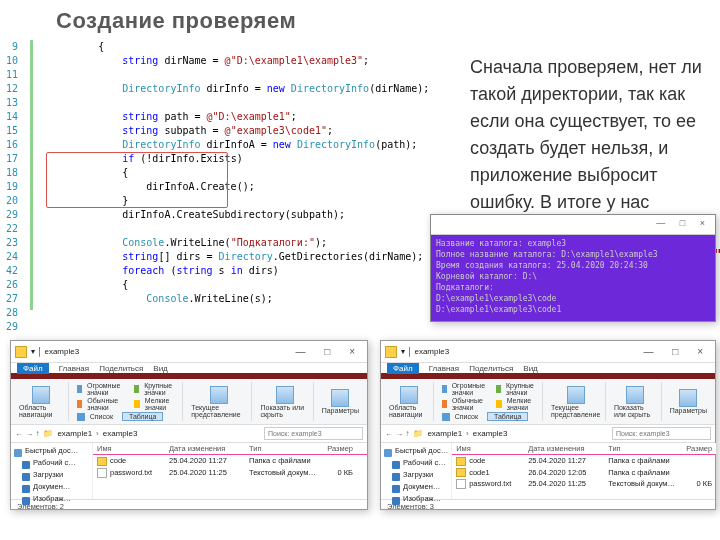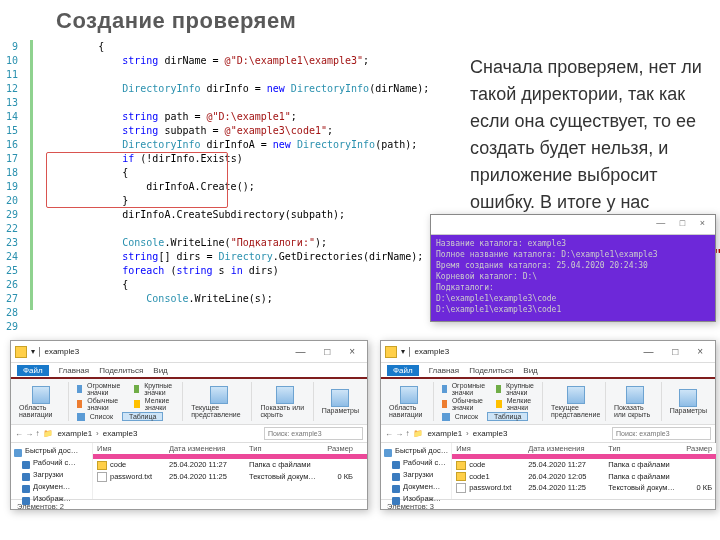--- a/index.html
+++ b/index.html
@@ -17,39 +17,39 @@
   .console{position:absolute;left:430px;top:214px;width:286px;height:108px;border:1px solid #888;background:#fff;box-shadow:2px 2px 8px rgba(0,0,0,.25)}
   .console .tb{height:20px;background:#fff;border-bottom:1px solid #ccc;font-size:9px;padding:3px 6px;color:#333;position:relative}
   .console .tb .wbtn{position:absolute;right:4px;top:3px;font-size:9px;color:#666;letter-spacing:6px}
   .console .out{background:#6d28d9;color:#ccc;font-family:Consolas,monospace;font-size:8px;line-height:11px;padding:3px 5px;height:86px;white-space:pre}
   .exp{position:absolute;width:358px;height:170px;border:1px solid #999;background:#fff;box-shadow:2px 2px 8px rgba(0,0,0,.25);font-size:8px;color:#222}
   .e1{left:10px;top:340px}
   .e2{left:380px;top:340px;width:336px}
   .exp .titlebar{height:22px;background:#fff;border-bottom:1px solid #ddd;display:flex;align-items:center;padding:0 4px}
   .exp .titlebar .ico{width:12px;height:12px;background:#ffcf48;border:1px solid #c9a227;margin-right:4px}
   .exp .titlebar .wbtn{margin-left:auto;font-size:10px;color:#555;letter-spacing:8px}
-  .exp .ribbon-tabs{height:16px;display:flex;gap:10px;padding:0 6px;background:#fff;align-items:center;border-bottom:2px solid #7f1d1d}
+  .exp .ribbon-tabs{height:16px;display:flex;gap:10px;padding:0 6px;background:#fff;align-items:center;border-bottom:6px solid #7f1d1d}
   .exp .ribbon-tabs .t{color:#444}
   .exp .ribbon-tabs .t.on{background:#1979ca;color:#fff;padding:1px 6px}
   .exp .ribbon{height:46px;background:#f5f6f7;border-bottom:1px solid #ddd;display:flex;padding:3px 4px;gap:4px}
   .grp{border-right:1px solid #ddd;padding:0 4px;display:flex;flex-direction:column;justify-content:center;font-size:7px;color:#333;gap:1px}
   .grp .row{display:flex;align-items:center;gap:3px}
   .grp .big{display:flex;flex-direction:column;align-items:center;font-size:7px}
   .grp .bigico{width:18px;height:18px;background:linear-gradient(#cde4f7,#8fbde6);border:1px solid #6da3d1}
   .dot{width:8px;height:8px;display:inline-block;margin-right:2px}
   .d1{background:#5b9bd5}.d2{background:#70ad47}.d3{background:#ed7d31}.d4{background:#ffc000}
   .bcr{height:18px;border-bottom:1px solid #ddd;display:flex;align-items:center;padding:0 4px;gap:4px}
   .bcr .arr{color:#666}
   .bcr input{flex:0 0 90px;margin-left:auto;font-size:7px;height:13px;border:1px solid #ccc;padding:0 3px}
   .content{display:flex;height:56px}
   .nav{width:82px;border-right:1px solid #eee;padding:2px 3px;font-size:7.5px;line-height:12px}
   .nav .it{display:flex;align-items:flex-end;gap:3px;white-space:nowrap;overflow:hidden}
   .nav .fico{width:8px;height:8px;background:#5b9bd5;border-radius:1px}
   .list{flex:1;font-size:7.5px}
-  .list .hdr{display:flex;background:#fff;border-bottom:5px solid #ec4899;color:#555}
+  .list .hdr{display:flex;background:#fff;border-bottom:1px solid #ec4899;color:#555}
   .list .hdr span{padding:1px 4px}
   .c-n{width:72px}.c-d{width:80px}.c-t{width:72px}.c-s{width:40px;text-align:right}
   .list .row{display:flex;padding:0 0}
   .list .row span{padding:1px 4px;overflow:hidden;white-space:nowrap}
   .list .fico{width:10px;height:9px;background:#ffcf48;border:1px solid #c9a227;display:inline-block;margin-right:3px;vertical-align:middle}
   .list .tico{width:10px;height:10px;background:#fff;border:1px solid #aaa;display:inline-block;margin-right:3px;vertical-align:middle}
   .status{height:14px;border-top:1px solid #ddd;padding:0 6px;font-size:7.5px;color:#444;display:flex;align-items:center}
 </style>
 </head>
 <body>
@@ -67,21 +67,21 @@
       <div>15</div>
       <div>16</div>
       <div>17</div>
       <div>18</div>
       <div>19</div>
       <div>20</div>
       <div>29</div>
       <div>22</div>
       <div>23</div>
       <div>24</div>
-      <div>25</div>
+      <div>42</div>
       <div>26</div>
       <div>27</div>
       <div>28</div>
       <div>29</div>
     </div>
   <div class="glyph"></div>
   <div class="src" id="src"><div>        {</div><div>            <span class="kw">string</span> dirName = <span class="st">@"D:\example1\example3"</span>;</div><div>&nbsp;</div><div>            <span class="ty">DirectoryInfo</span> dirInfo = <span class="kw">new</span> <span class="ty">DirectoryInfo</span>(dirName);</div><div>&nbsp;</div><div>            <span class="kw">string</span> path = <span class="st">@"D:\example1"</span>;</div><div>            <span class="kw">string</span> subpath = <span class="st">@"example3\code1"</span>;</div><div>            <span class="ty">DirectoryInfo</span> dirInfoA = <span class="kw">new</span> <span class="ty">DirectoryInfo</span>(path);</div><div>            <span class="kw">if</span> (!dirInfo.Exists)</div><div>            {</div><div>                dirInfoA.Create();</div><div>            }</div><div>            dirInfoA.CreateSubdirectory(subpath);</div><div>&nbsp;</div><div>            <span class="ty">Console</span>.WriteLine(<span class="st">"Подкаталоги:"</span>);</div><div>            <span class="kw">string</span>[] dirs = <span class="ty">Directory</span>.GetDirectories(dirName);</div><div>            <span class="kw">foreach</span> (<span class="kw">string</span> s <span class="kw">in</span> dirs)</div><div>            {</div><div>                <span class="ty">Console</span>.WriteLine(s);</div><div>&nbsp;</div></div>
   <div class="hl"></div>
 </div>
 

